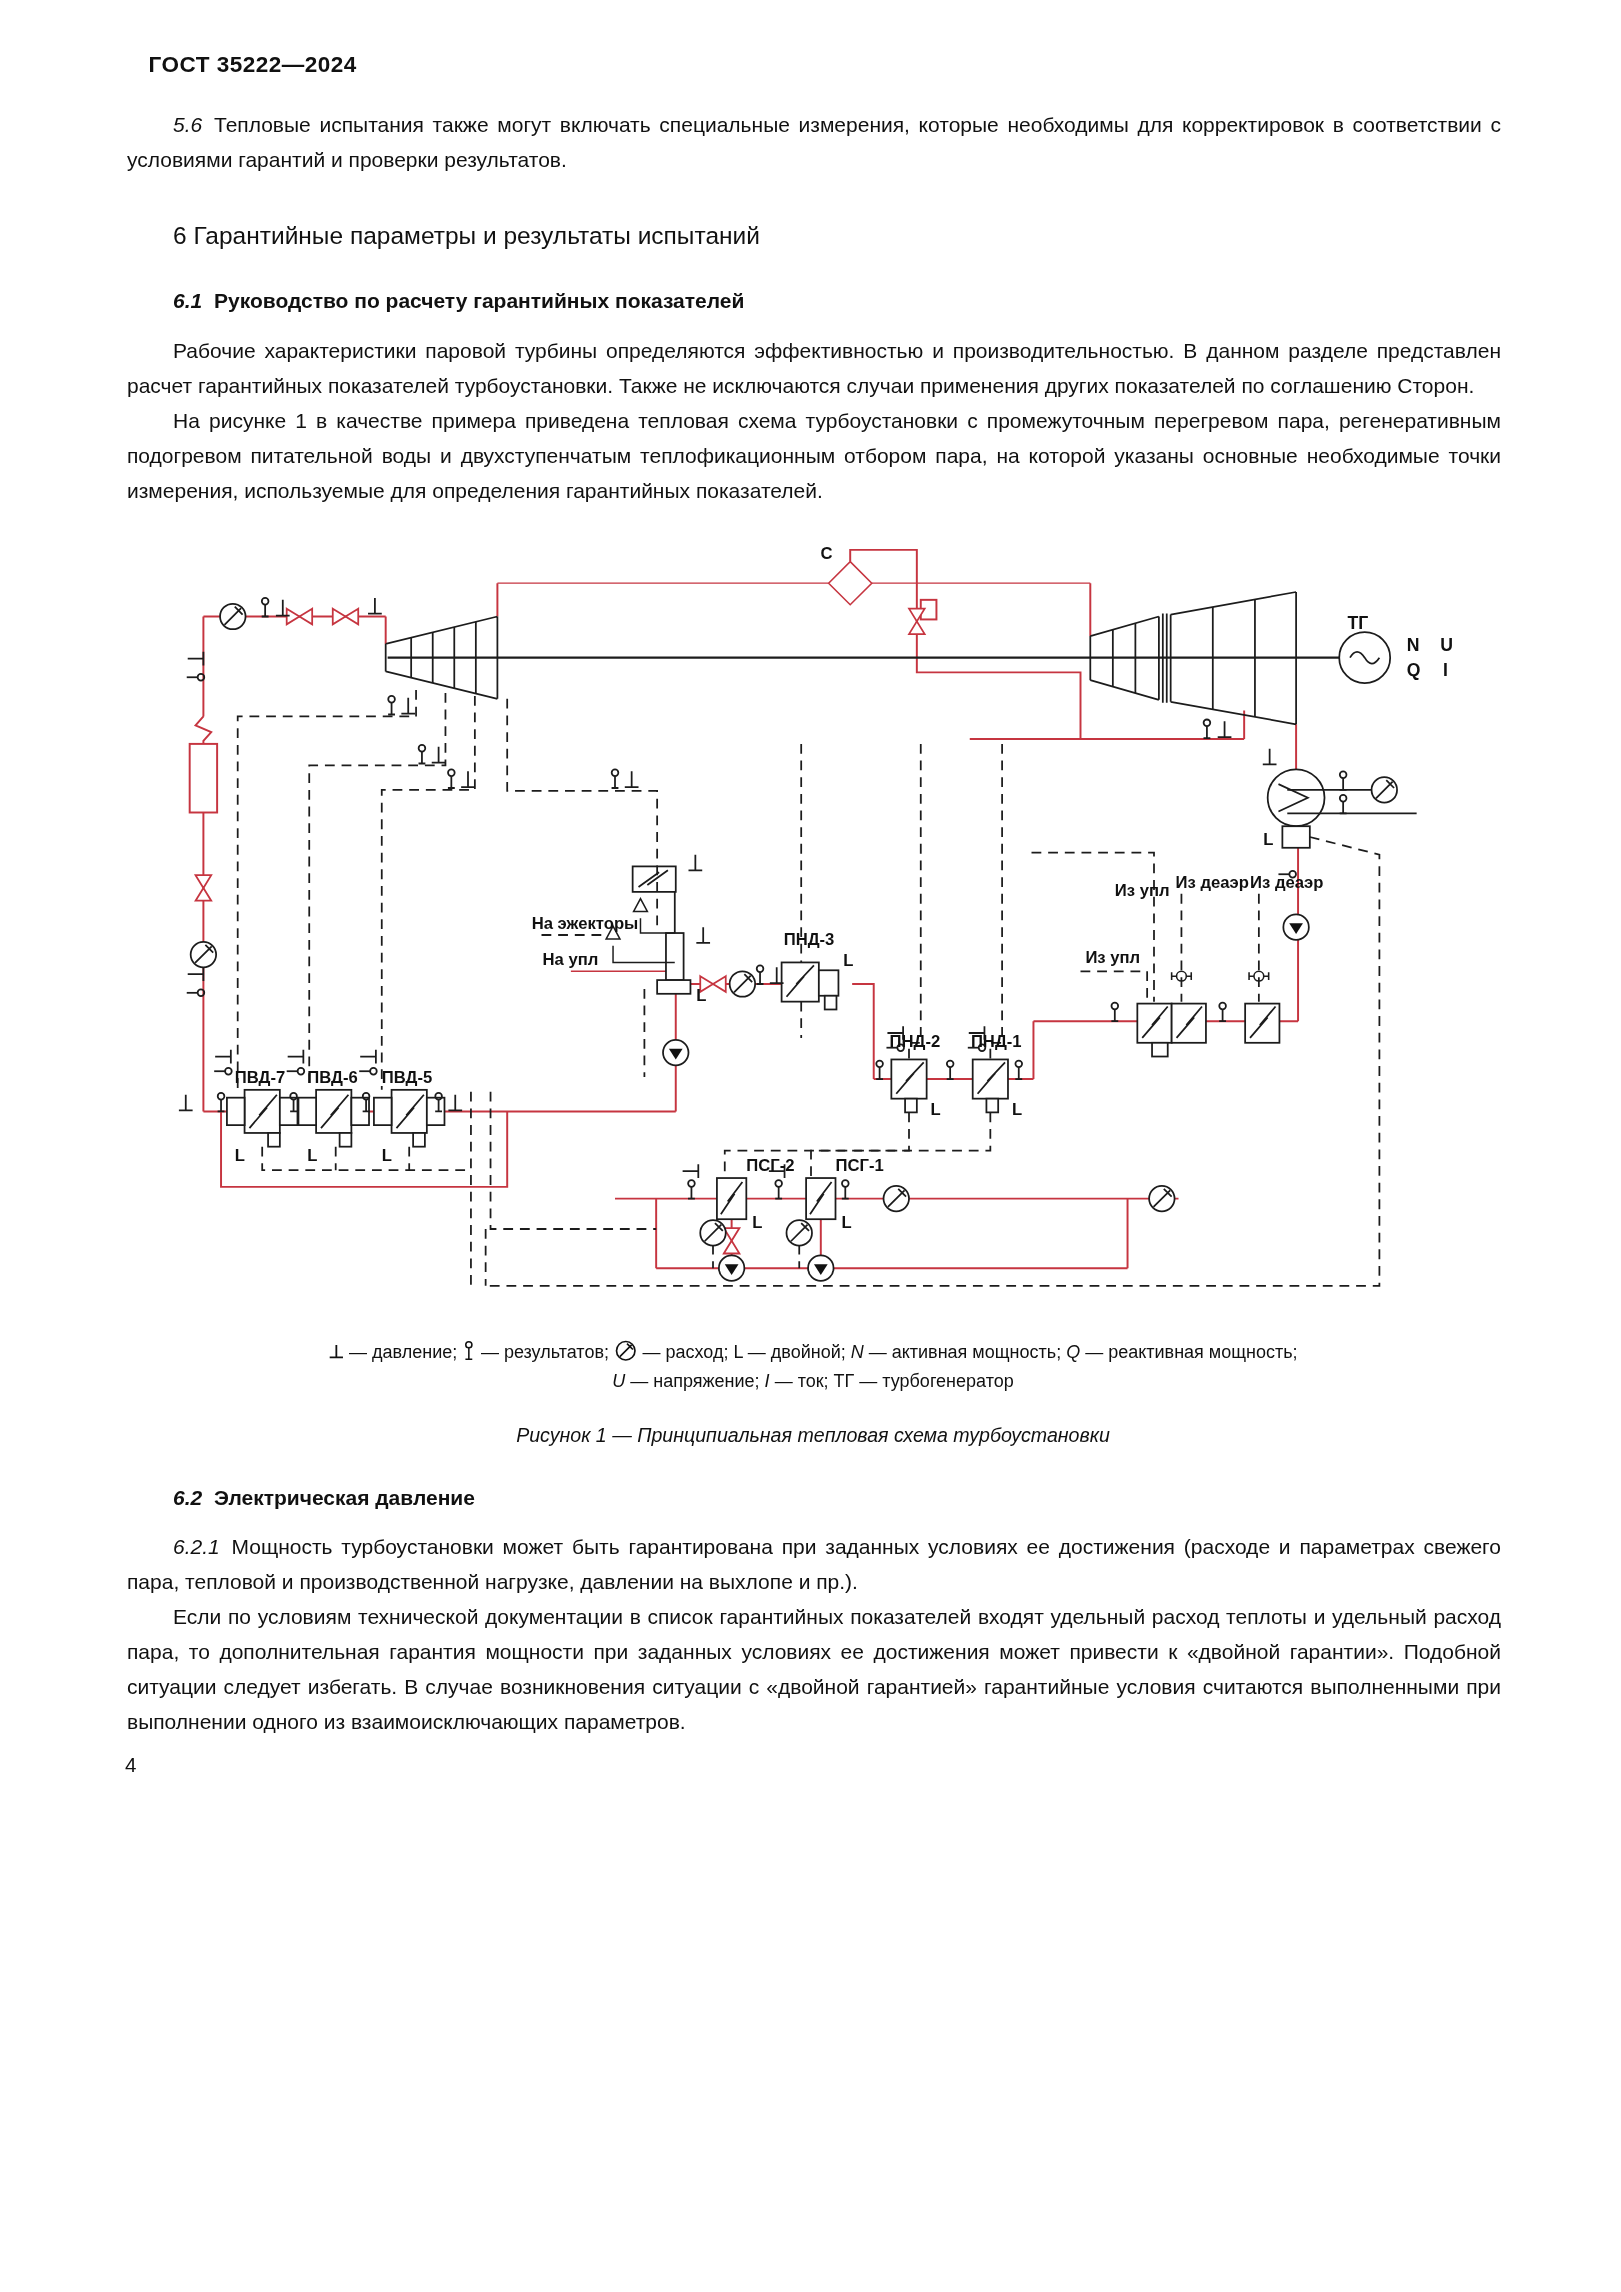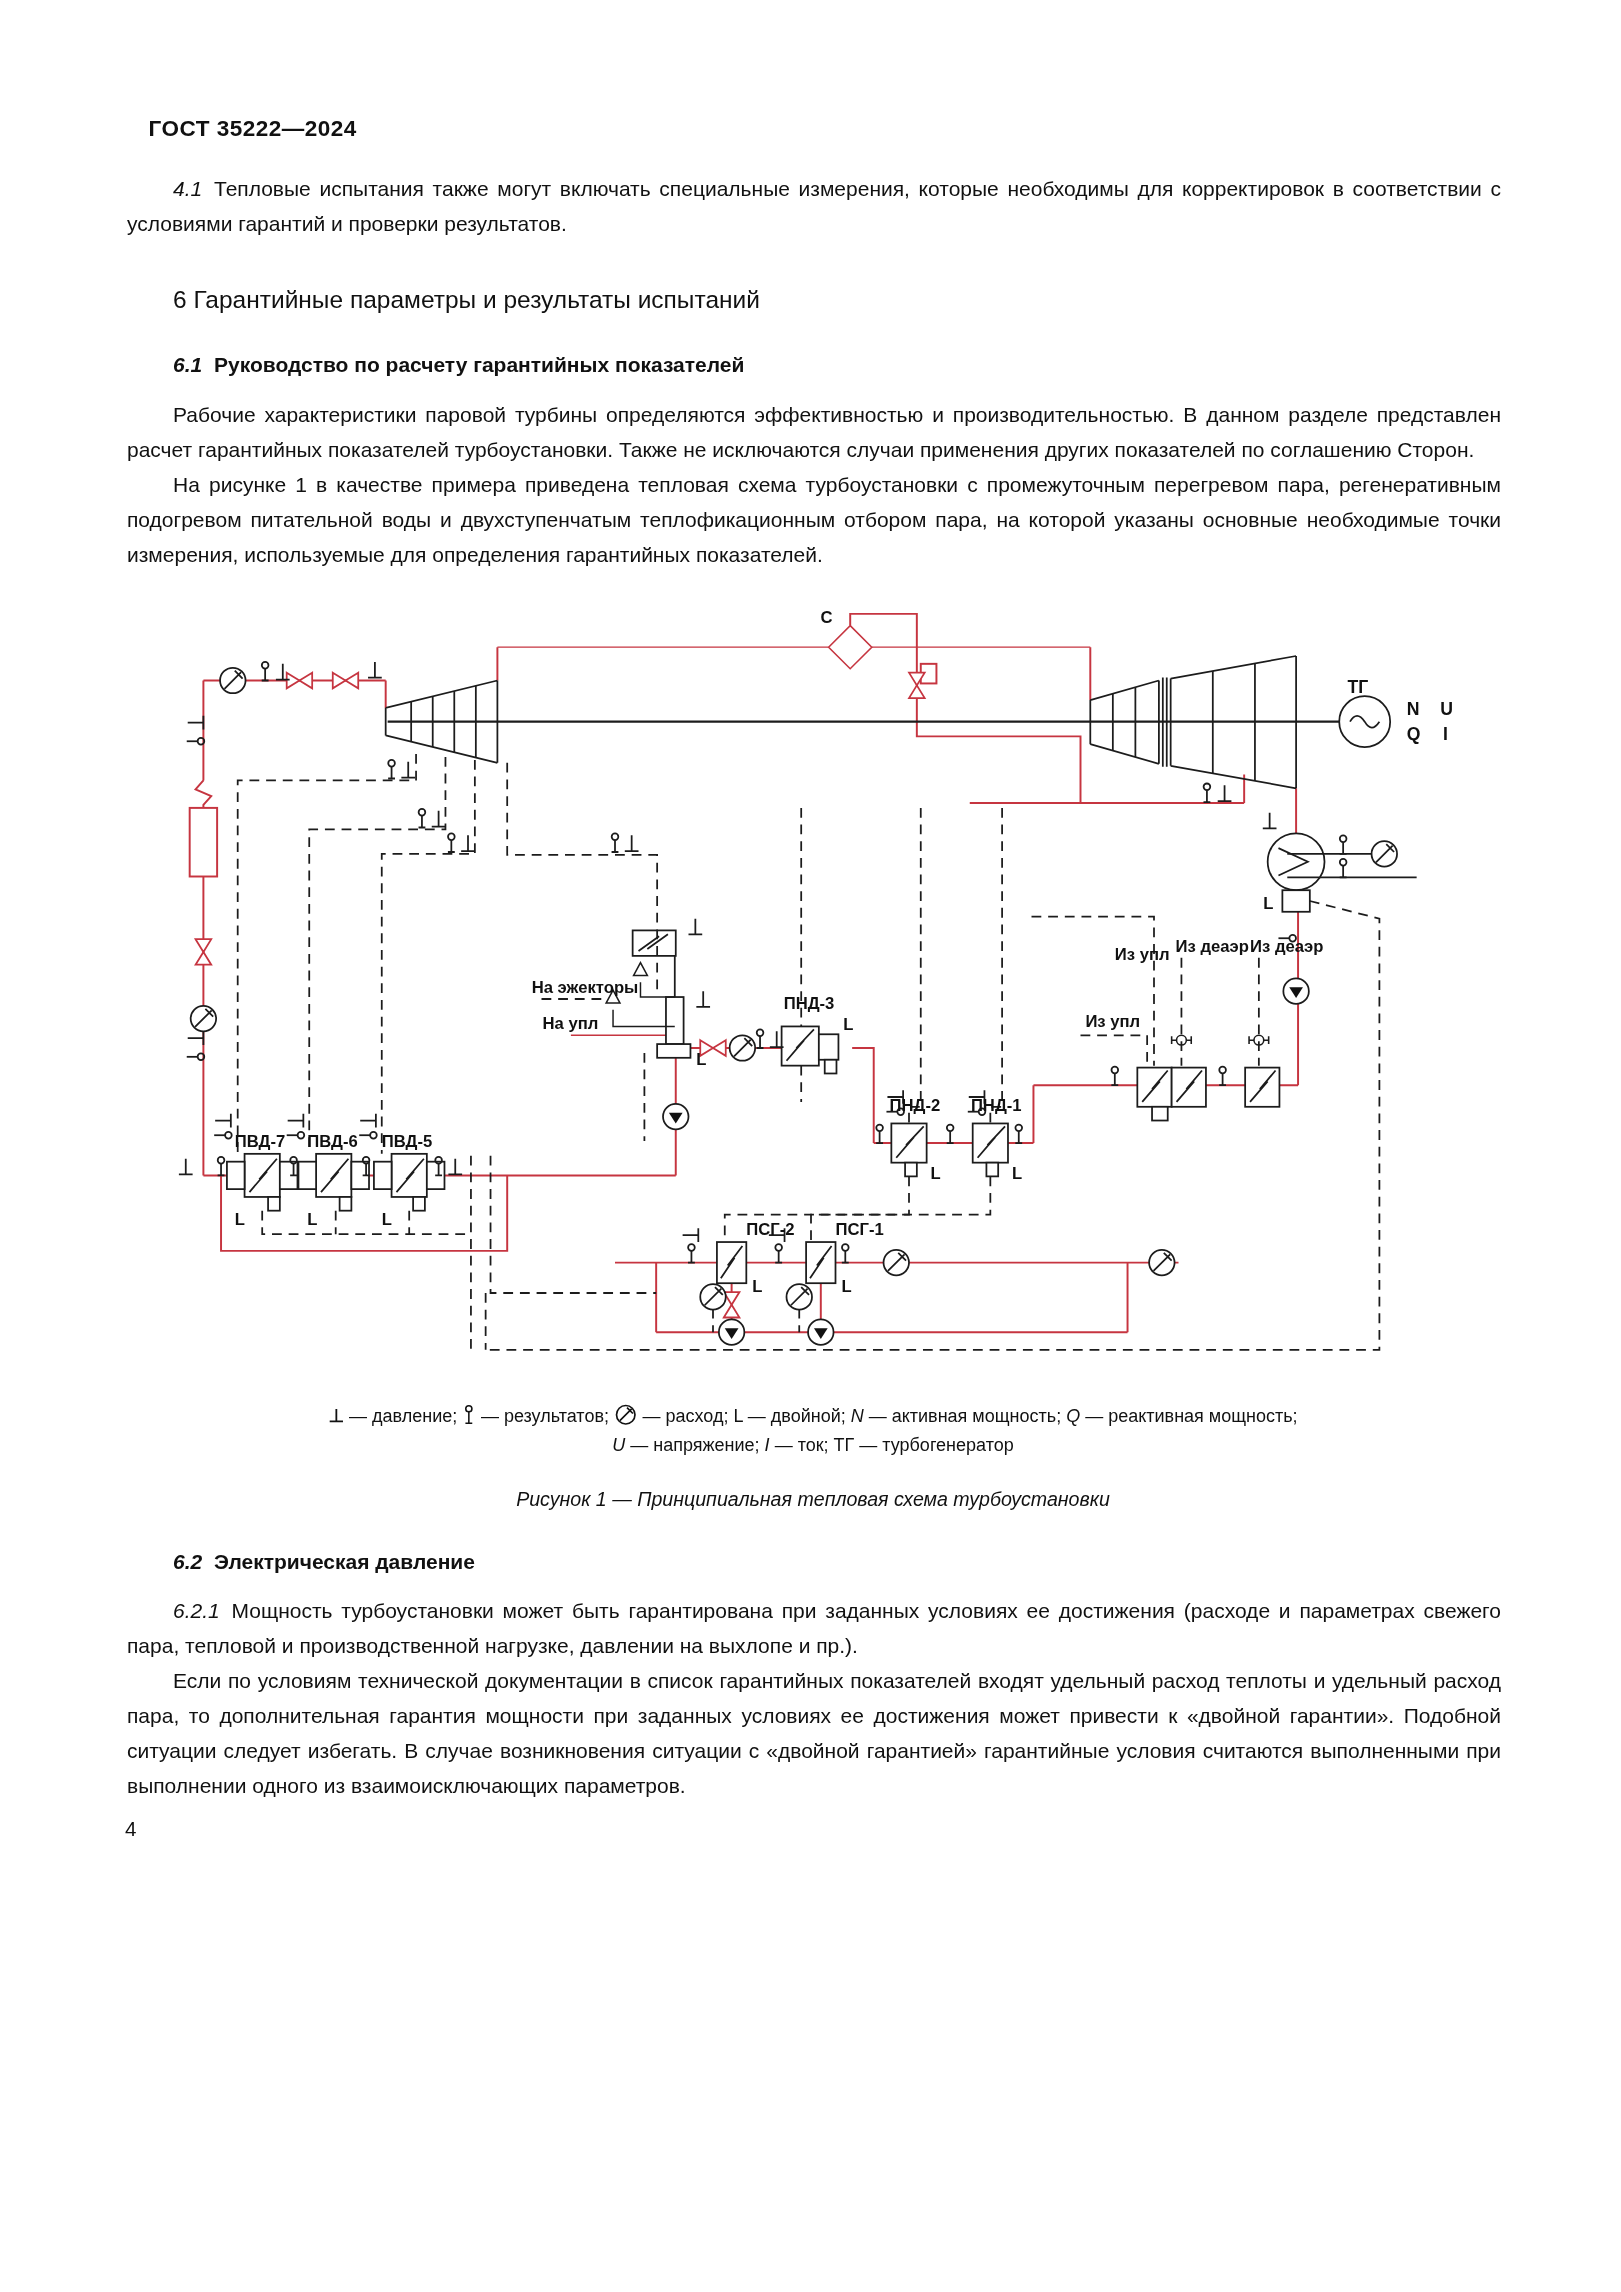--- a/index.html
+++ b/index.html
@@ -2,21 +2,21 @@
 <html><head>
 <meta charset="utf-8">
 <style>
   html,body{margin:0;padding:0;background:#888;}
   .page{
     position:relative;
     width:1621px;height:2293px;
     margin:0 auto;
     background:#ffffff;
     box-sizing:border-box;
-    padding:116px 120px 0 127px;
+    padding:52px 120px 0 127px;
     font-family:"Liberation Sans",sans-serif;
     color:#111;
   }
   .doc-header{font-size:22.5px;font-weight:bold;letter-spacing:0.5px;margin:0 0 29px 21.6px;}
   .body-text{font-size:21px;line-height:35px;text-align:justify;margin:0;}
   .indent{text-indent:46px;}
   .clause-num{font-style:italic;}
   h2.sec{font-size:24.5px;font-weight:normal;margin:45px 0 0 46px;}
   h3.sub{font-size:21px;font-weight:bold;margin:39px 0 19.6px 46px;}
   h3.sub .clause-num{font-style:italic;}
@@ -30,21 +30,21 @@
   .pageno{font-size:20.6px;margin:13.7px 0 0 -2px;}
   .sp{display:inline-block;width:11.8px;}
 </style>
 </head>
 <body>
 
 <div class="page">
 
   <p class="doc-header">ГОСТ 35222—2024</p>
 
-  <p class="body-text indent"><span class="clause-num">4.1</span><span class="sp"></span><span>Тепловые испытания также могут включать специальные измерения, которые необходимы для корректировок в соответствии с условиями гарантий и проверки результатов.</span></p>
+  <p class="body-text indent"><span class="clause-num">5.6</span><span class="sp"></span><span>Тепловые испытания также могут включать специальные измерения, которые необходимы для корректировок в соответствии с условиями гарантий и проверки результатов.</span></p>
 
   <h2 class="sec">6  Гарантийные параметры и результаты испытаний</h2>
 
   <h3 class="sub"><span class="clause-num">6.1</span><span class="sp"></span><span>Руководство по расчету гарантийных показателей</span></h3>
 
   <p class="body-text indent">Рабочие характеристики паровой турбины определяются эффективностью и производительностью. В данном разделе представлен расчет гарантийных показателей турбоустановки. Также не исключаются случаи применения других показателей по соглашению Сторон.</p>
   <p class="body-text indent">На рисунке 1 в качестве примера приведена тепловая схема турбоустановки с промежуточным перегревом пара, регенеративным подогревом питательной воды и двухступенчатым теплофикационным отбором пара, на которой указаны основные необходимые точки измерения, используемые для определения гарантийных показателей.</p>
 
   <div class="figure-wrap">
   <svg width="1372" height="784" viewBox="0 0 1400 800">

